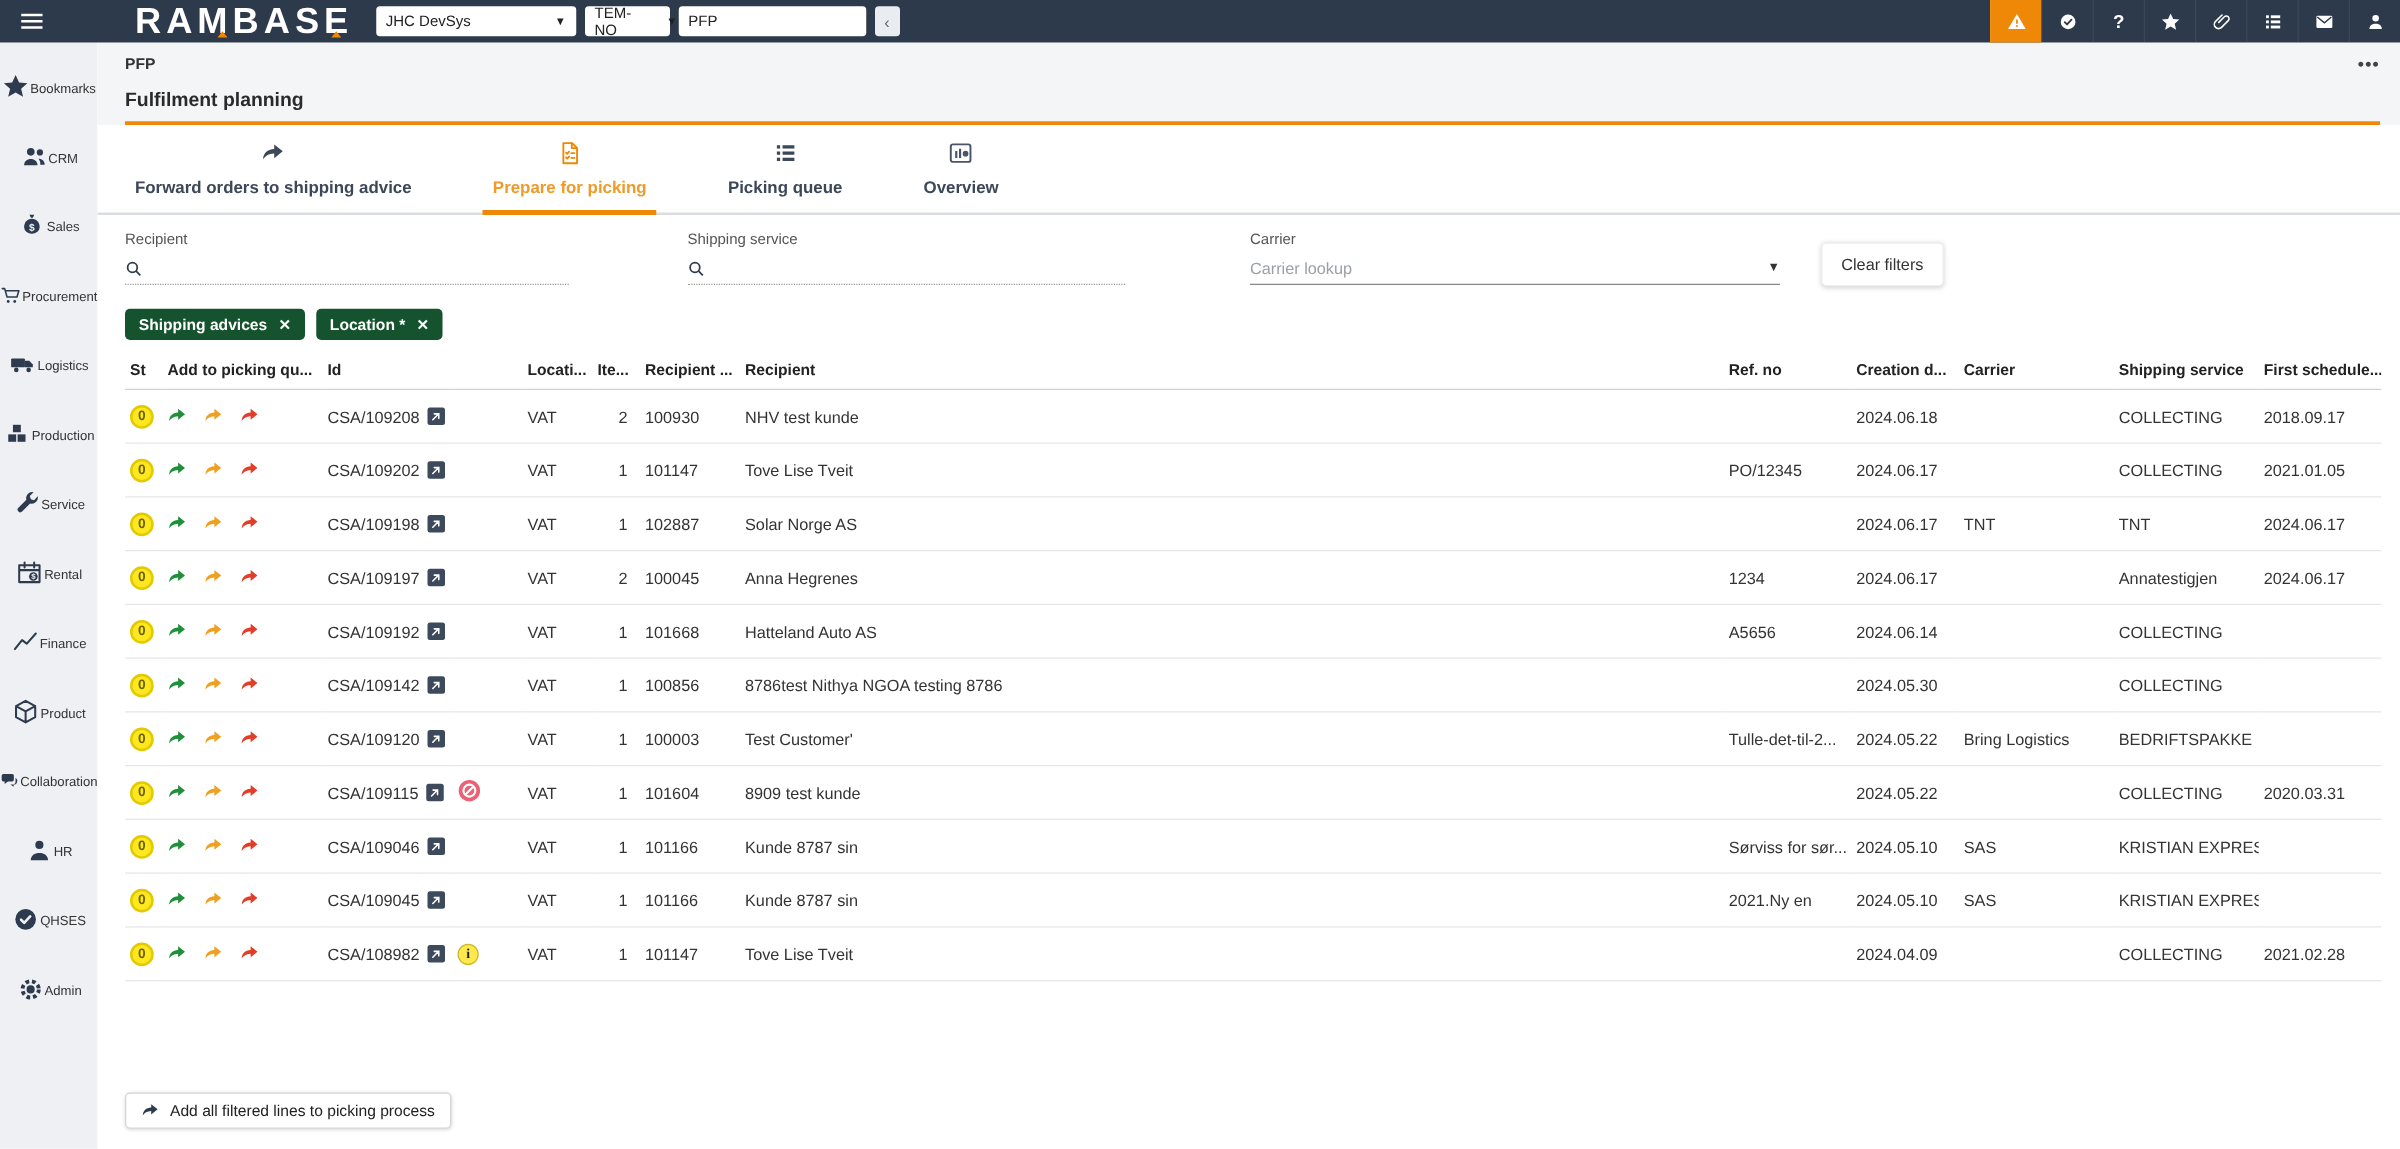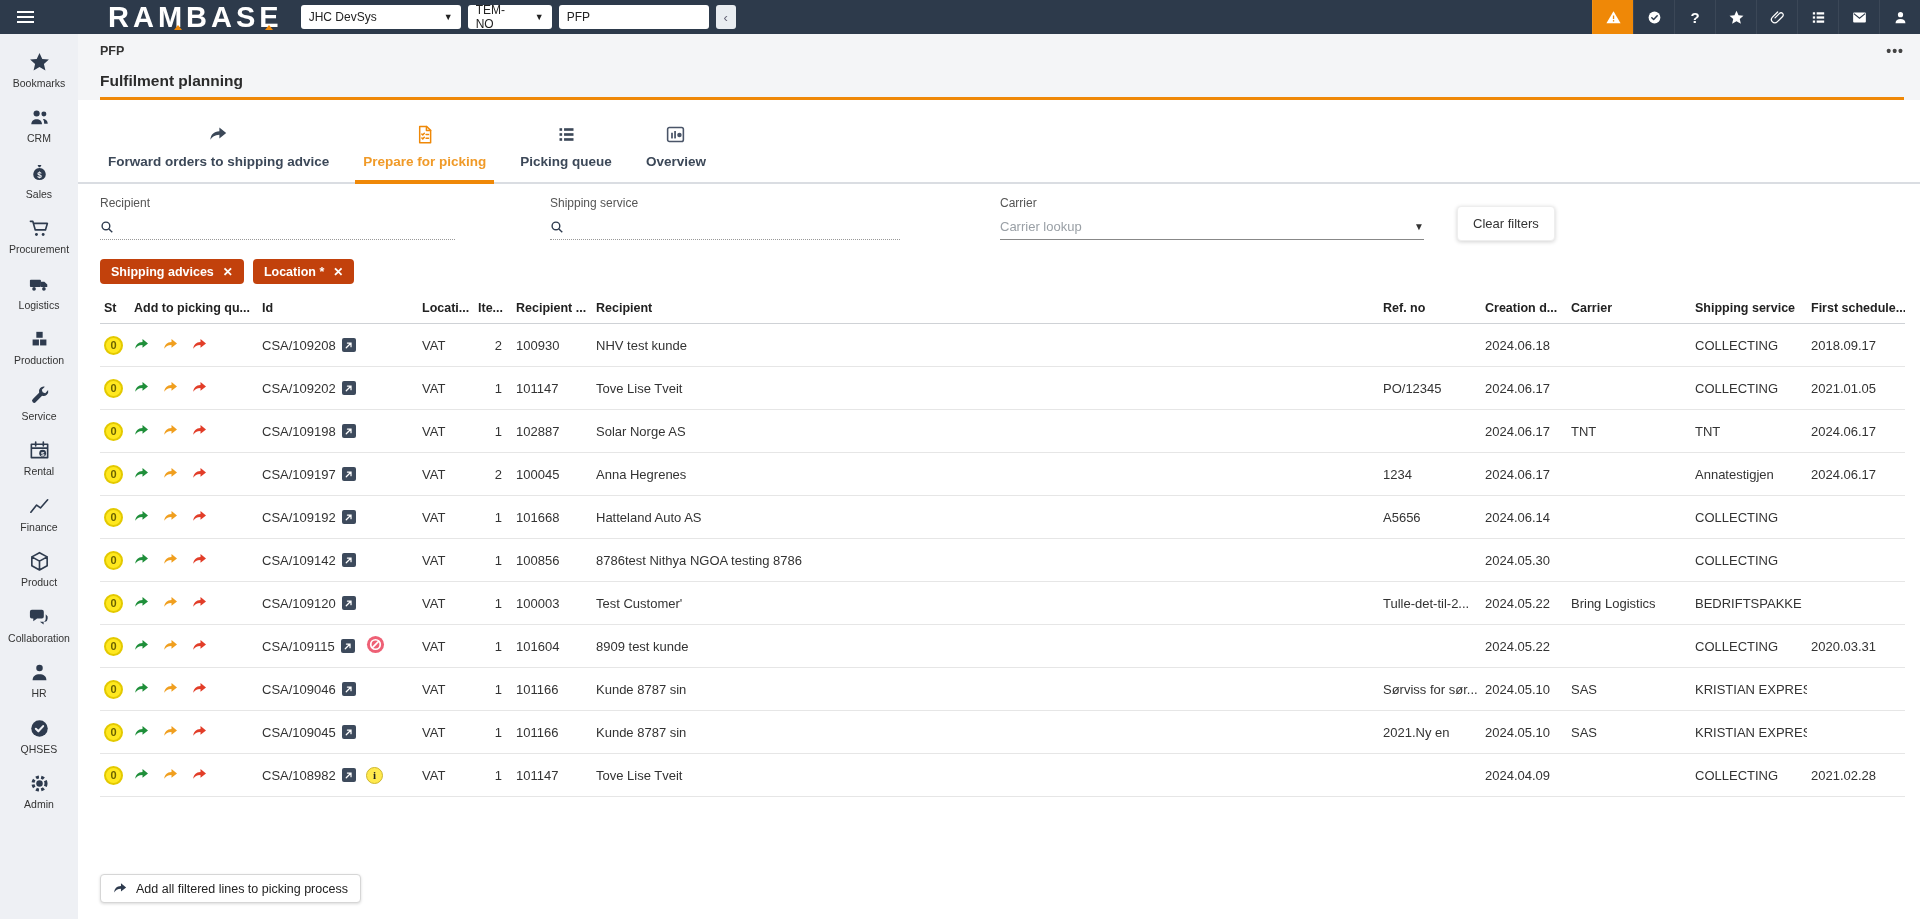--- a/index.html
+++ b/index.html
@@ -9,47 +9,47 @@
   
   .topbar { position:absolute; top:0; left:0; width:1920px; height:34px; background:#2d3a4b; display:flex; align-items:center; z-index:20; }
   .hamburger { width:50px; height:34px; display:flex; flex-direction:column; align-items:center; justify-content:center; gap:3px; cursor:pointer; }
   .hamburger span { width:17px; height:2px; background:#fff; display:block; }
   .logo { color:#fff; font-weight:bold; font-size:29px; letter-spacing:4px; margin:0 18px 0 58px; position:relative; }
   .logo i { position:absolute; width:0; height:0; border-left:4px solid transparent; border-right:4px solid transparent; border-bottom:5px solid #ef8807; bottom:4px; }
   .logo i.a1 { left:66px; } .logo i.a2 { left:157px; }
   .tb-ctrl { background:#fff; border-radius:3px; height:24px; display:flex; align-items:center; font-size:12px; color:#222; padding:0 8px; margin-right:7px; }
   .tb-select { justify-content:space-between; cursor:pointer;gap:20px; }
   .tb-caret { font-size:9px; color:#222; margin-left:8px; }
-  .w-sys { width:160px; } .w-comp { width:84px; } .w-prog { width:150px; }
+  .w-sys { width:160px; } .w-comp { width:68px; } .w-prog { width:150px; }
   .tb-back { width:20px; height:24px; background:#e9edf1; border-radius:3px; color:#667; display:flex; align-items:center; justify-content:center; font-size:13px; cursor:pointer; }
   .tb-icons { margin-left:auto; display:flex; height:34px; }
   .tb-icon { width:41px; height:34px; display:flex; align-items:center; justify-content:center; color:#fff; cursor:pointer; border-left:1px solid rgba(255,255,255,.07); }
   .tb-icon svg { width:17px; height:17px; }
   .tb-icon.active { background:#ef8807; }
   .tb-help { font-size:15px; font-weight:bold; }
 
   
   .sidebar { position:absolute; top:34px; left:0; width:78px; bottom:0; background:#eef0f4; display:flex; flex-direction:column; padding-top:8px; }
-  .side-item { height:55.5px; display:flex; flex-direction:column; align-items:center; justify-content:center; cursor:pointer; }
+  .side-item { height:55.5px; display:flex; flex-direction:row; align-items:center; justify-content:center; cursor:pointer; }
   .side-item svg { width:23px; height:23px; }
   .side-item .fill { fill:#2e3b4e; stroke:none; }
   .side-item .line { fill:none; stroke:#2e3b4e; stroke-width:1.7; stroke-linecap:round; stroke-linejoin:round; }
   .side-label { font-size:10.5px; color:#333; margin-top:3px; white-space:nowrap; }
 
   
   .content { position:absolute; left:78px; top:34px; right:0; bottom:0; background:#fff; }
   .band { background:#f4f5f7; padding:9px 16px 0 22px; }
   .band-top { display:flex; justify-content:space-between; align-items:center; }
   .breadcrumb { font-size:12.5px; font-weight:bold; color:#333; }
   .more-menu { font-size:14px; letter-spacing:1px; color:#444; cursor:pointer; font-weight:bold; }
   .page-title { font-size:15.5px; font-weight:bold; color:#2b2b2b; margin-top:13px; }
   .orange-line { height:3px; background:#ef8807; margin-top:7px; }
 
   
-  .tabs { display:flex; gap:18px; padding-left:22px; border-bottom:2px solid #dadde2; height:84px; align-items:flex-end; }
+  .tabs { display:flex; gap:49px; padding-left:22px; border-bottom:2px solid #dadde2; height:72px; align-items:flex-end; }
   .tab { display:flex; flex-direction:column; align-items:center; padding:0 8px 13px; position:relative; cursor:pointer; color:#3c4858; font-weight:bold; font-size:13.5px; white-space:nowrap; }
   .tab svg { width:21px; height:21px; margin-bottom:9px; }
   .tab.active { color:#f09a28; }
   .tab.active::after { content:""; position:absolute; left:0; right:0; bottom:-2px; height:4px; background:#ef8807; }
 
   
   .filters { position:relative; height:68px; }
   .fgroup { position:absolute; top:12px; }
   .fg1 { left:22px; width:355px; } .fg2 { left:472px; width:350px; } .fg3 { left:922px; width:424px; }
   .filter-label { font-size:12px; color:#555; margin-bottom:4px; }
@@ -61,21 +61,21 @@
   .dd-caret { font-size:10px; color:#333; }
   .clear-btn { position:absolute; left:1379px; top:22px; height:35px; padding:0 15px; background:#fff; border:1px solid #eee; border-radius:4px; box-shadow:0 1px 4px rgba(0,0,0,.18); font-size:13px; color:#333; cursor:pointer; display:flex; align-items:center; }
 
   
   .search-row { display:flex; align-items:center; padding-left:22px; margin-top:2px; }
   .search-input { width:1724px; height:27px; border:1px solid #c6c6c6; border-radius:6px; padding:0 10px; font-size:13px; font-family:inherit; outline:none; color:#333; }
   .search-input::placeholder { color:#9aa0a6; }
   .search-row .tool { margin-left:15px; cursor:pointer; display:flex; }
   .search-row svg { width:17px; height:17px; }
   .chips { display:flex; gap:9px; margin:7px 0 0 22px; }
-  .chip { background:#c2410c; color:#fff; height:25px; border-radius:4px; display:flex; align-items:center; gap:9px; padding:0 11px; font-size:12.5px; font-weight:bold; }
+  .chip { background:#14532d; color:#fff; height:25px; border-radius:4px; display:flex; align-items:center; gap:9px; padding:0 11px; font-size:12.5px; font-weight:bold; }
   .chip .x { cursor:pointer; font-size:12px; }
 
   
   .table-wrap { margin:10px 15px 0 22px; }
   table { width:100%; border-collapse:collapse; table-layout:fixed; }
   th { text-align:left; font-size:12.5px; color:#222; padding:7px 4px 8px; border-bottom:1px solid #cfd2d6; white-space:nowrap; overflow:hidden; }
   td { height:42px; padding:0 4px; border-bottom:1px solid #e6e6e6; font-size:13px; color:#333; white-space:nowrap; overflow:hidden; }
   td.num, th.num { text-align:right; padding-right:10px; }
   .st-badge { width:19px; height:19px; border-radius:50%; background:#ffe81f; border:2px solid #e3c900; color:#6b6200; font-size:11px; font-weight:bold; display:inline-flex; align-items:center; justify-content:center; }
   .queue-cell { display:flex; align-items:center; gap:13px; height:42px; }

